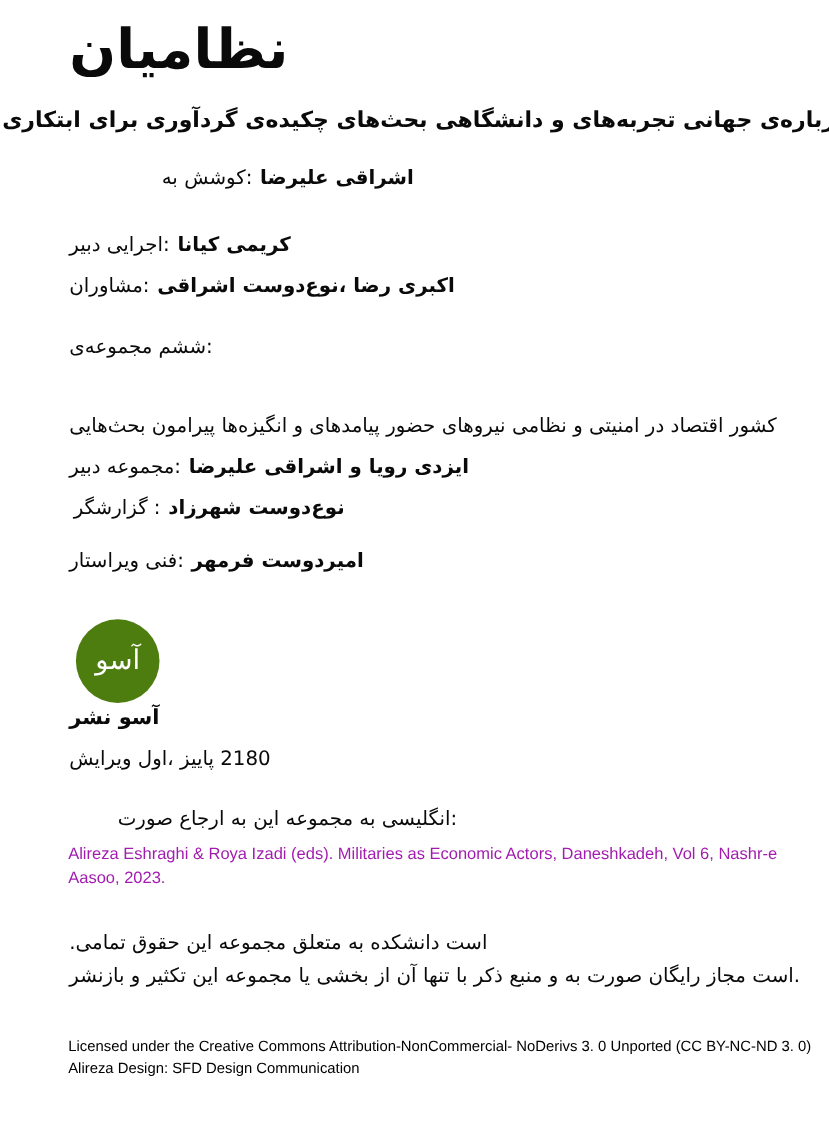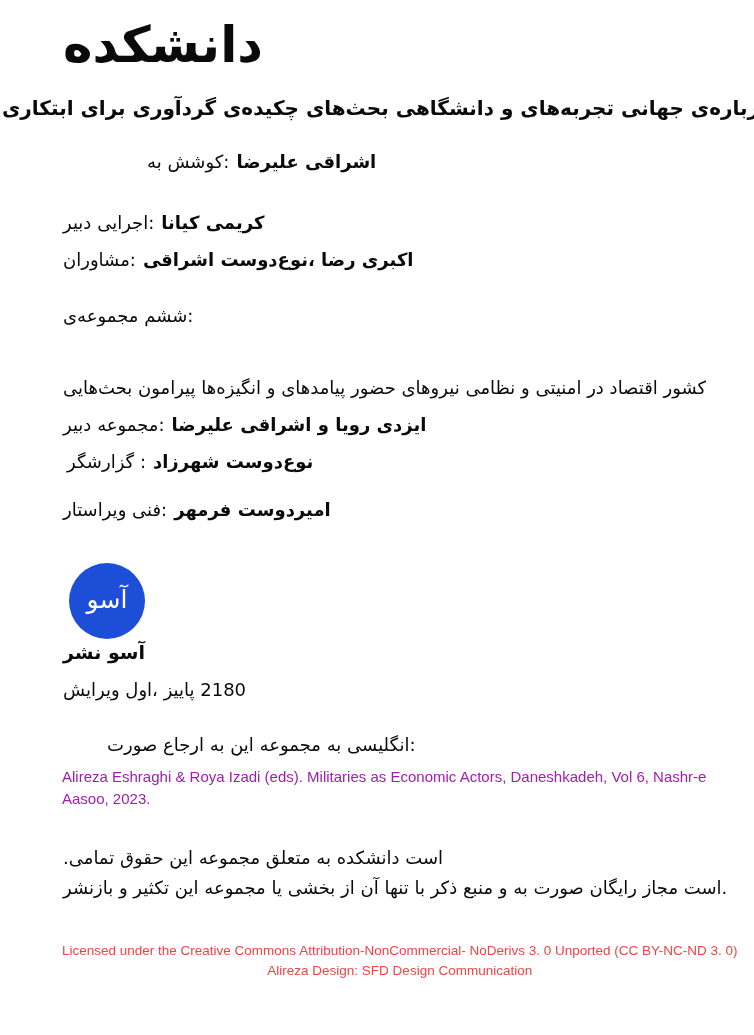--- a/index.html
+++ b/index.html
@@ -40,21 +40,21 @@
     position:absolute;top:941px;left:62px;
     font-family:"Liberation Sans","DejaVu Sans",sans-serif;
     font-size:13.5px;line-height:1.5;color:#a9a9a9;
   }
 </style>
 </head>
 <body>
 
 <div class="page" style="background: rgb(255, 255, 255);">
 
-  <div class="fa masthead-title">دانشکده‎</div>
+  <div class="fa masthead-title">نظامیان‎</div>
 
   <div class="fa masthead-subtitle">ابتکاری‎ برای‎ گردآوری‎ چکیده‌ی‎ بحث‌های‎ دانشگاهی‎ و‎ تجربه‌های‎ جهانی‎ درباره‌ی‎ مسائل‎ محلی‎</div>
 
   <div class="fa credit-koshesh">
     <span>به‎ کوشش:‎</span><span class="name">علیرضا‎ اشراقی‎</span>
   </div>
 
   <div class="fa credit-dabir">
     <span>دبیر‎ اجرایی:‎</span><span class="name">کیانا‎ کریمی‎</span>
   </div>
@@ -73,35 +73,35 @@
   </div>
 
   <div class="fa credit-gozareshgar">
     <span>گزارشگر‎ :‎</span><span class="name">شهرزاد‎ نوع‌دوست‎</span>
   </div>
 
   <div class="fa credit-virastar">
     <span>ویراستار‎ فنی:‎</span><span class="name">فرمهر‎ امیردوست‎</span>
   </div>
 
-  <div class="logo-circle" style="background: #1d4ed8; justify-content: center;">
+  <div class="logo-circle" style="background: #4d7c0f; justify-content: center;">
     <span class="logo-text">آسو</span>
   </div>
 
   <div class="fa publisher-name">نشر‎ آسو‎</div>
 
   <div class="fa edition-line">ویرایش‎ اول،‎ پاییز‎ 2180‎</div>
 
   <div class="fa citation-heading">صورت‎ ارجاع‎ به‎ این‎ مجموعه‎ به‎ انگلیسی:‎</div>
 
   <div class="citation-text">Alireza Eshraghi &amp; Roya Izadi (eds). Militaries as Economic Actors, Daneshkadeh, Vol 6, Nashr-e Aasoo, 2023.</div>
 
   <div class="rights-block">
     <span class="fa rights-line">.تمامی‎ حقوق‎ این‎ مجموعه‎ متعلق‎ به‎ دانشکده‎ است‎</span>
     <span class="fa rights-line">بازنشر‎ و‎ تکثیر‎ این‎ مجموعه‎ یا‎ بخشی‎ از‎ آن‎ تنها‎ با‎ ذکر‎ منبع‎ و‎ به‎ صورت‎ رایگان‎ مجاز‎ است.‎</span>
   </div>
 
-  <div class="footer-block" style="color: #ef4444; text-align: center;">
+  <div class="footer-block" style="color: #000000;">
     <div>Licensed under the Creative Commons Attribution-NonCommercial- NoDerivs 3. 0 Unported (CC BY-NC-ND 3. 0)</div>
     <div>Alireza Design: SFD Design Communication</div>
   </div>
 
 </div>
 
 </body></html>

